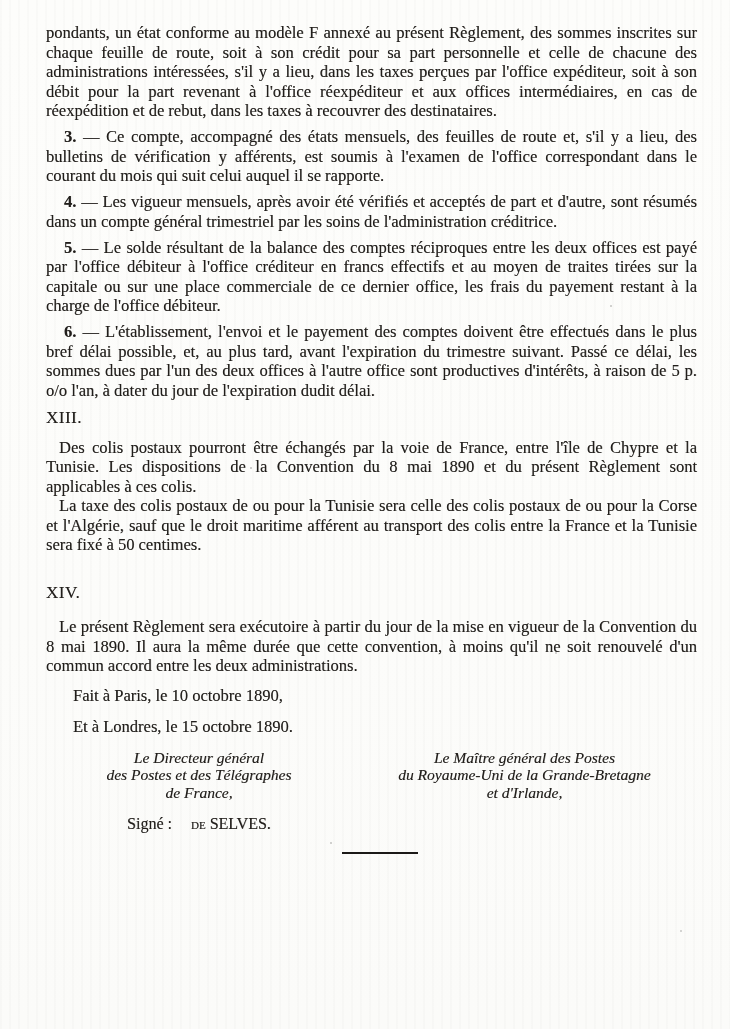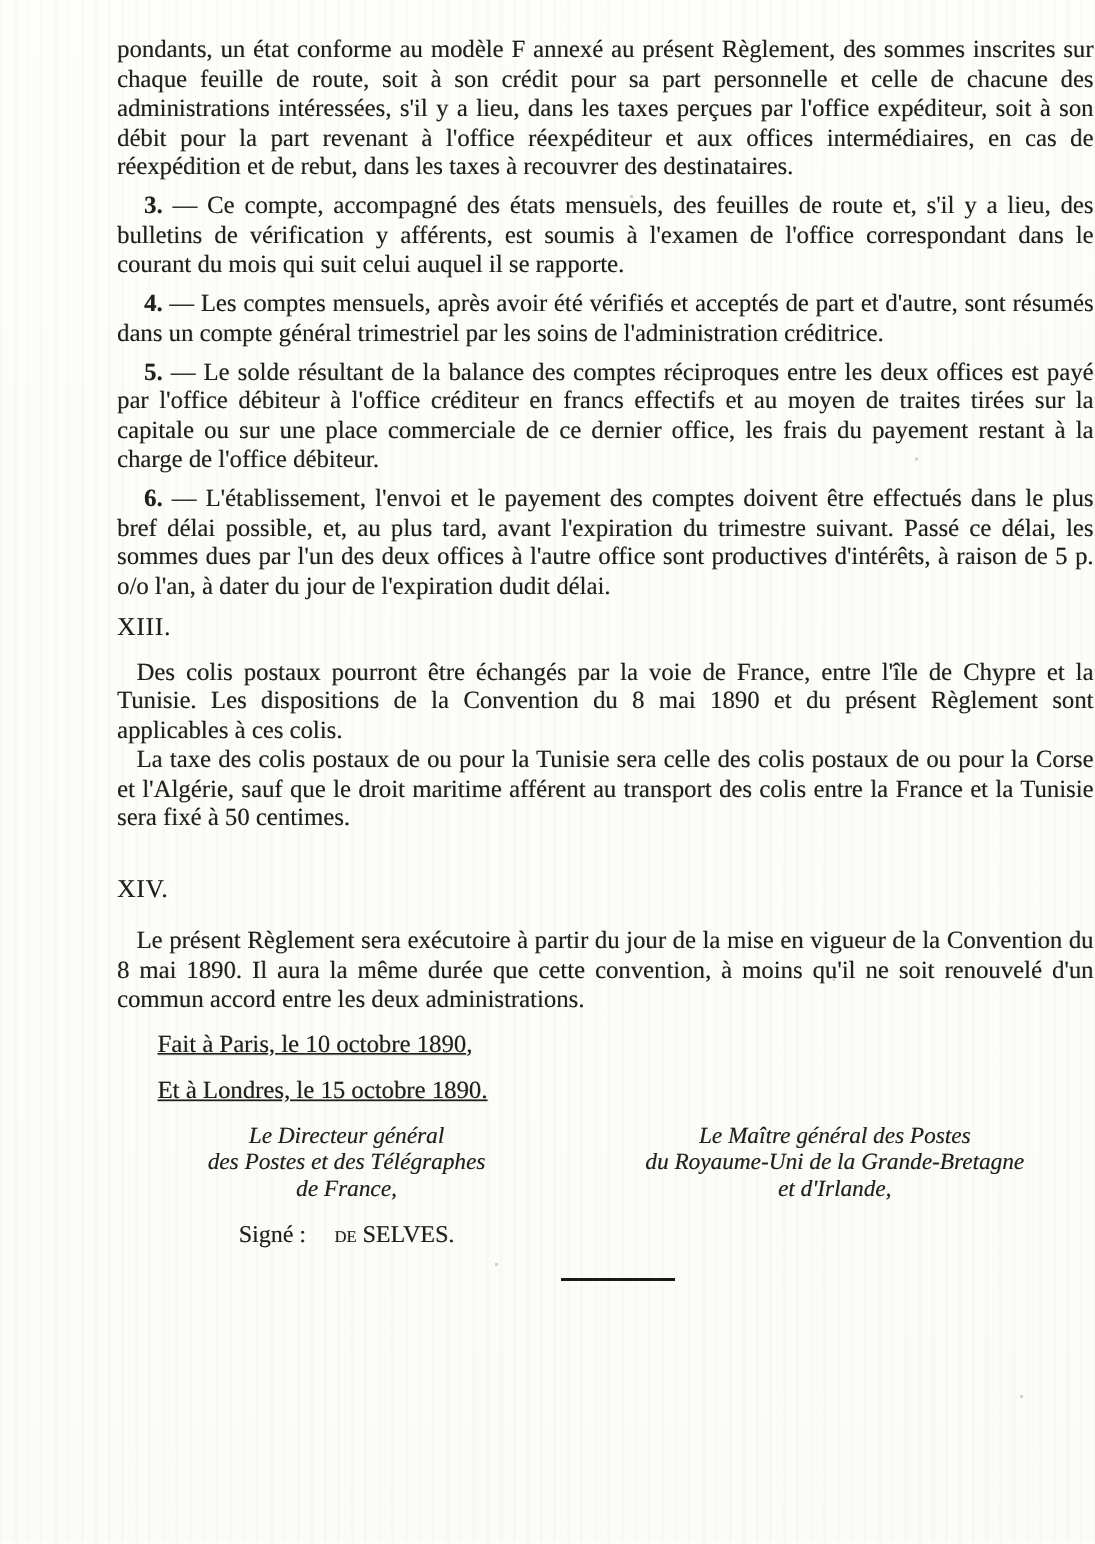--- a/index.html
+++ b/index.html
@@ -28,21 +28,21 @@
     box-shadow:
       420px 130px 0 rgba(40,38,35,0.25),
       610px 305px 0 rgba(40,38,35,0.2),
       250px 467px 0 rgba(40,38,35,0.22),
       555px 652px 0 rgba(40,38,35,0.18),
       330px 842px 0 rgba(40,38,35,0.2),
       680px 930px 0 rgba(40,38,35,0.18);
   }
   .content {
     position: absolute;
-    left: 78px;
+    left: 46px;
     top: 23px;
     width: 651px;
   }
   .content p {
     margin: 0 0 6.5px 0;
     font-size: 16.5px;
     line-height: 19.5px;
     text-align: justify;
     text-shadow: 0.3px 0.3px 0.4px rgba(33,30,27,0.45);
   }
@@ -55,21 +55,21 @@
     letter-spacing: 0.5px;
     margin: 8px 0 10px 0 !important;
   }
   .section-head.xiv { margin: 28px 0 15px 0 !important; }
   .sec p { margin: 0; text-indent: 13px; }
   .date-line {
     text-align: left !important;
     text-indent: 27px;
     margin: 0 0 12px 0 !important;
   }
-  .dates { margin-top: 10px; text-decoration: underline; }
+  .dates { margin-top: 10px; }
   .sigs {
     display: flex;
     margin-top: 9px;
   }
   .sig-col-left  { flex: 0 0 47%; }
   .sig-col-right { flex: 1 1 auto; }
   .sigs p {
     text-align: center;
     text-indent: 0 !important;
   }
@@ -98,21 +98,21 @@
 <div class="page">
   <div class="noise"></div>
 
   <div class="content">
 
     <p>pondants, un état conforme au modèle F annexé au présent Règlement, des sommes inscrites sur chaque feuille de route, soit à son crédit pour sa part personnelle et celle de chacune des administrations intéressées, s'il y a lieu, dans les taxes perçues par l'office expéditeur, soit à son débit pour la part revenant à l'office réexpéditeur et aux offices intermédiaires, en cas de réexpédition et de rebut, dans les taxes à recouvrer des destinataires.</p>
 
 
     <p class="article"><span class="art-num">3.</span> <span>— Ce compte, accompagné des états mensuels, des feuilles de route et, s'il y a lieu, des bulletins de vérification y afférents, est soumis à l'examen de l'of­fice correspondant dans le courant du mois qui suit celui auquel il se rapporte.</span></p>
 
-    <p class="article"><span class="art-num">4.</span> <span>— Les comptes mensuels, après avoir été vérifiés et acceptés de part et d'autre, sont résumés dans un compte général trimestriel par les soins de l'ad­ministration créditrice.</span></p>
+    <p class="article"><span class="art-num">4.</span> <span>— Les vigueur mensuels, après avoir été vérifiés et acceptés de part et d'autre, sont résumés dans un compte général trimestriel par les soins de l'ad­ministration créditrice.</span></p>
 
     <p class="article"><span class="art-num">5.</span> <span>— Le solde résultant de la balance des comptes réciproques entre les deux offices est payé par l'office débiteur à l'office créditeur en francs effectifs et au moyen de traites tirées sur la capitale ou sur une place commerciale de ce der­nier office, les frais du payement restant à la charge de l'office débiteur.</span></p>
 
     <p class="article"><span class="art-num">6.</span> <span>— L'établissement, l'envoi et le payement des comptes doivent être effec­tués dans le plus bref délai possible, et, au plus tard, avant l'expiration du tri­mestre suivant. Passé ce délai, les sommes dues par l'un des deux offices à l'autre office sont productives d'intérêts, à raison de 5 p. o/o l'an, à dater du jour de l'expiration dudit délai.</span></p>
 
     <div class="sec">
       <p class="section-head">XIII.</p>
       <p>Des colis postaux pourront être échangés par la voie de France, entre l'île de Chypre et la Tunisie. Les dispositions de la Convention du 8 mai 1890 et du présent Règlement sont applicables à ces colis.</p>
       <p>La taxe des colis postaux de ou pour la Tunisie sera celle des colis postaux de ou pour la Corse et l'Algérie, sauf que le droit maritime afférent au transport des colis entre la France et la Tunisie sera fixé à 50 centimes.</p>
     </div>

